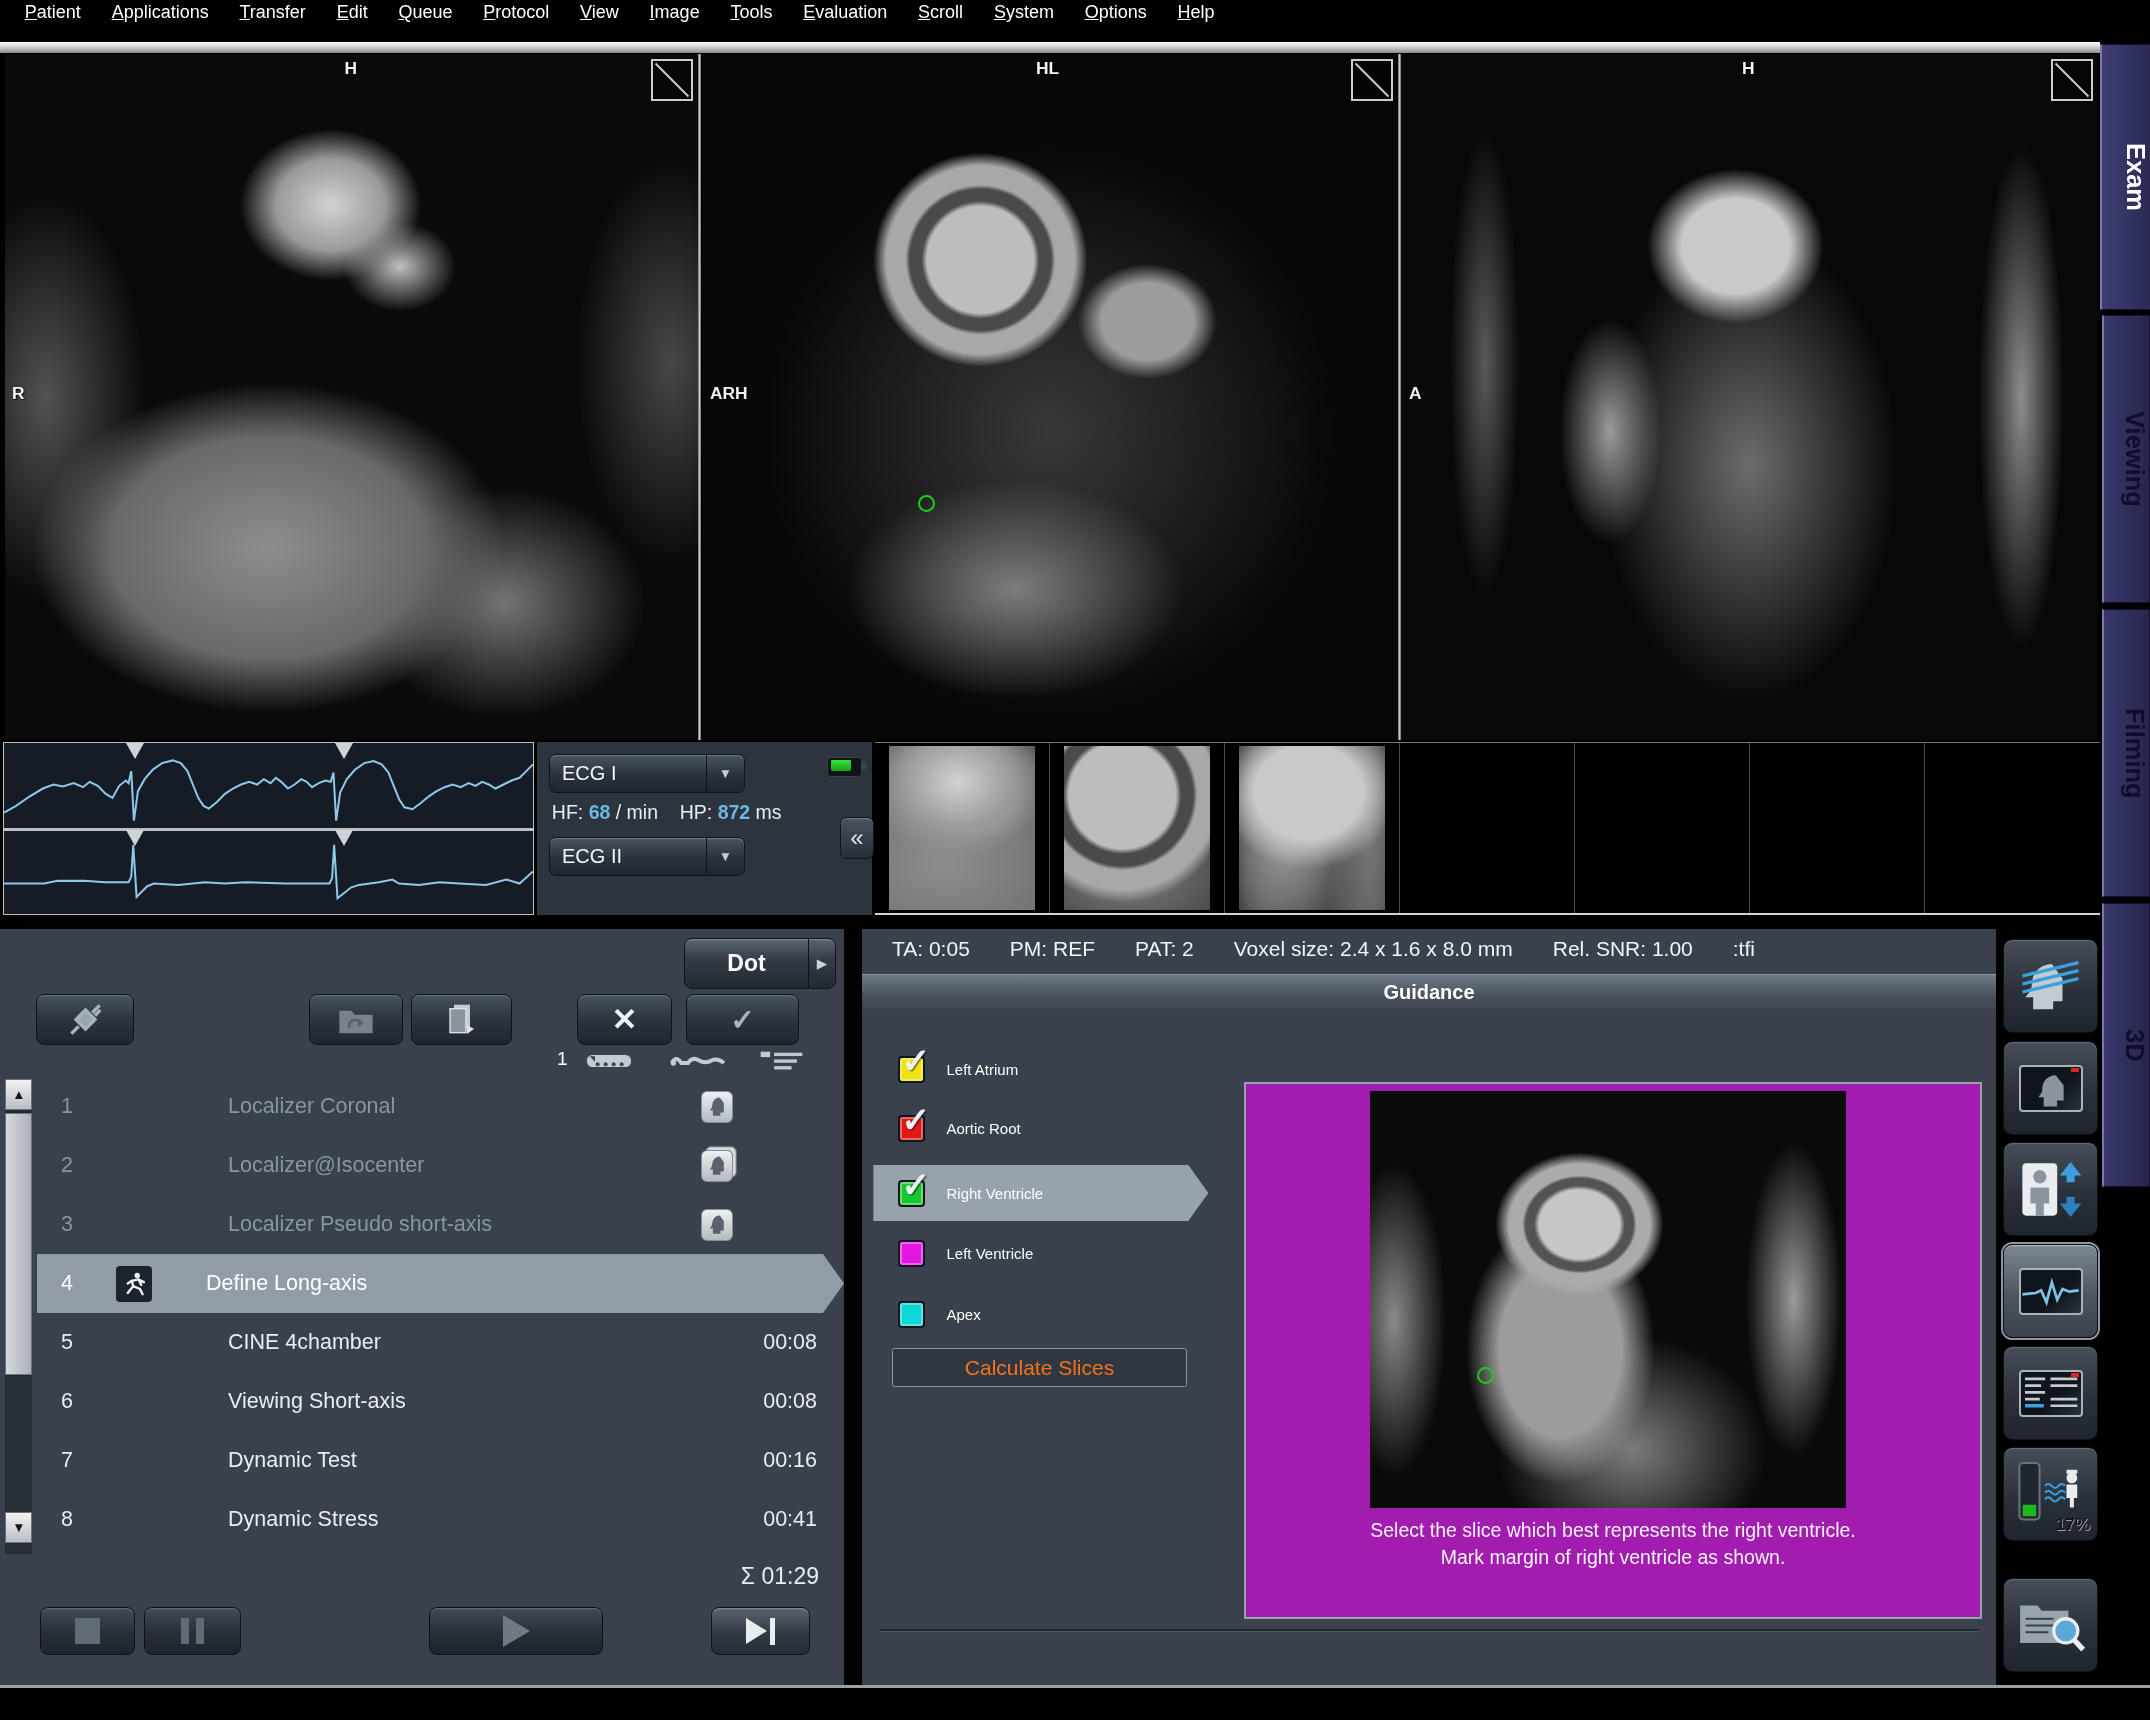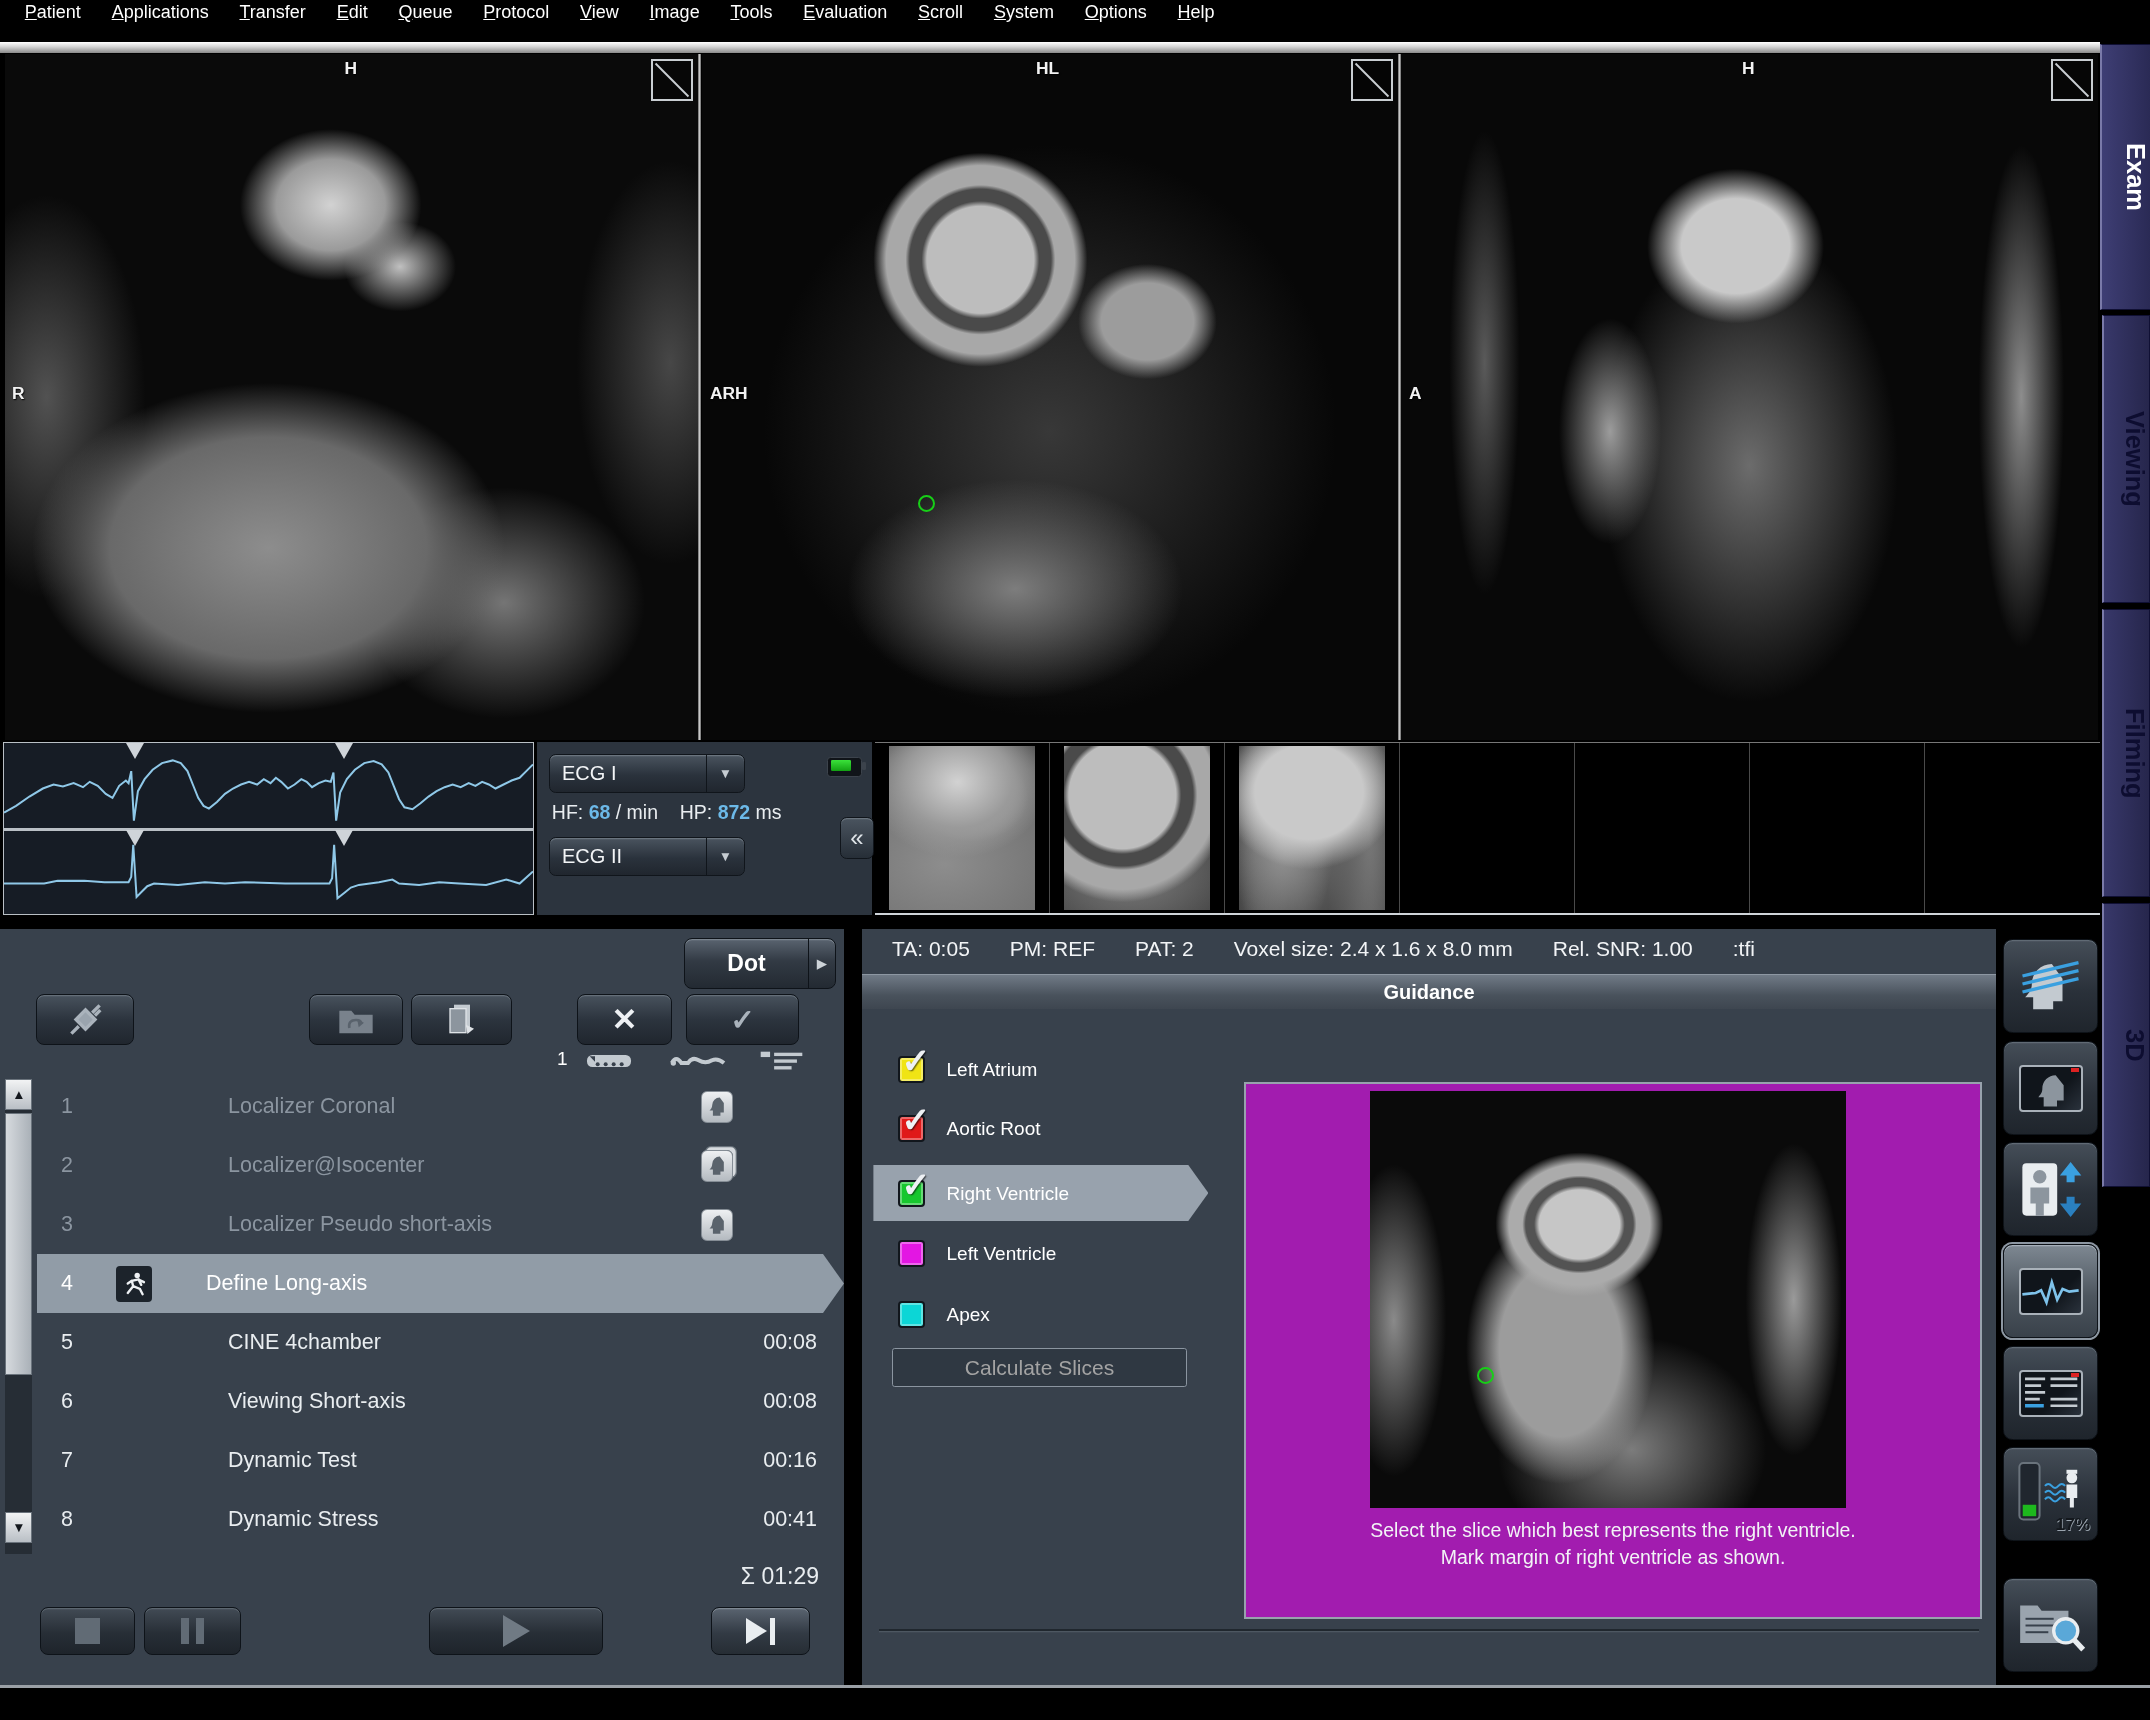--- a/index.html
+++ b/index.html
@@ -150,23 +150,23 @@
               background:linear-gradient(#707a86,#49525c 60%,#3e4650); border-top:1.3px solid #8d97a2;
               color:#fff; font-size:20px; font-weight:bold; text-align:center; line-height:34px; }
   .lm-row { position:absolute; left:17px; width:335px; height:43px; display:flex; align-items:center; }
   .lm-band { position:absolute; left:11.4px; top:236px; width:335px; height:56px; background:#98a2ad;
              clip-path:polygon(0 0,94% 0,100% 50%,94% 100%,0 100%); }
   .cbx { width:27px; height:27px; border:2px solid #11161c; border-radius:4px; margin-left:19px;
          position:relative; box-shadow:inset 0 0 0 2px rgba(255,255,255,.35); }
   .cbx .tick { display:none; }
   .cbx.checked .tick { display:block; position:absolute; left:1.3px; top:-17.4px; color:#eef1f4;
          font-size:35px; font-weight:bold; text-shadow:1.3px 1.3px 1.3px rgba(0,0,0,.55); }
-  .lm-label { color:#fff; font-size:19px; padding-left:21.5px; }
+  .lm-label { color:#fff; font-size:15px; padding-left:21.5px; }
   .calc-btn { position:absolute; left:30px; top:419px; width:295px; height:39px; background:#2f3842;
-              border:1.3px solid #8b95a0; border-radius:2.7px; color:#a3a3a3; font-size:21px;
+              border:1.3px solid #8b95a0; border-radius:2.7px; color:#f97316; font-size:21px;
               display:flex; align-items:center; justify-content:center; }
   .guid-box { position:absolute; left:382px; top:153px; width:738px; height:537px;
               border:2px solid #98a2ad; background:#a21caf; }
   .guid-img { position:absolute; left:124px; top:6.7px; width:476px; height:417px;
     background:
       radial-gradient(84px 72px at 44% 32%, #c6c6c6 0 48%, #535353 54% 64%, #ababab 68% 84%, rgba(40,40,40,0) 100%),
       radial-gradient(111px 158px at 40% 62%, #9c9c9c 0 55%, rgba(50,50,50,0) 85%),
       radial-gradient(168px 141px at 55% 86%, #7c7c7c 0%, rgba(30,30,30,0) 80%),
       radial-gradient(64px 208px at 89% 50%, #9a9a9a 0%, rgba(30,30,30,0) 75%),
       radial-gradient(70px 208px at 5% 55%, #8a8a8a 0%, rgba(30,30,30,0) 75%),

